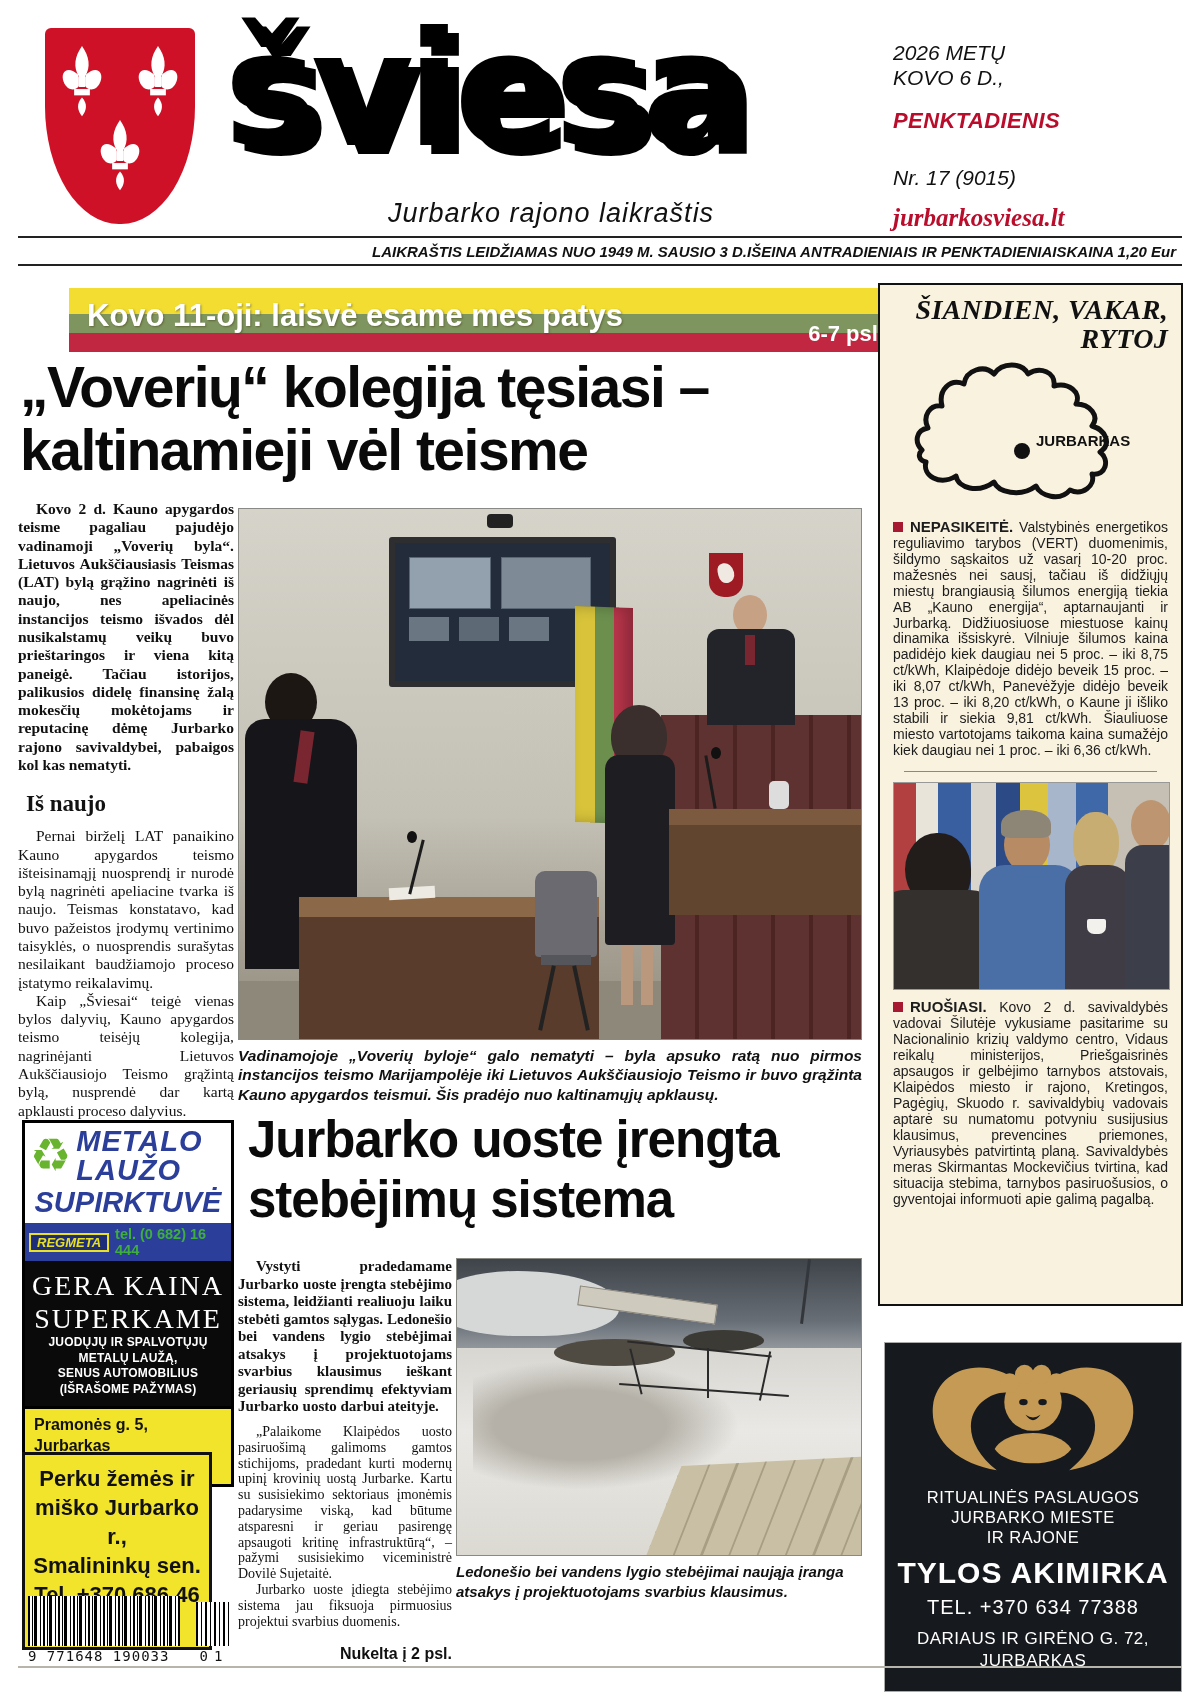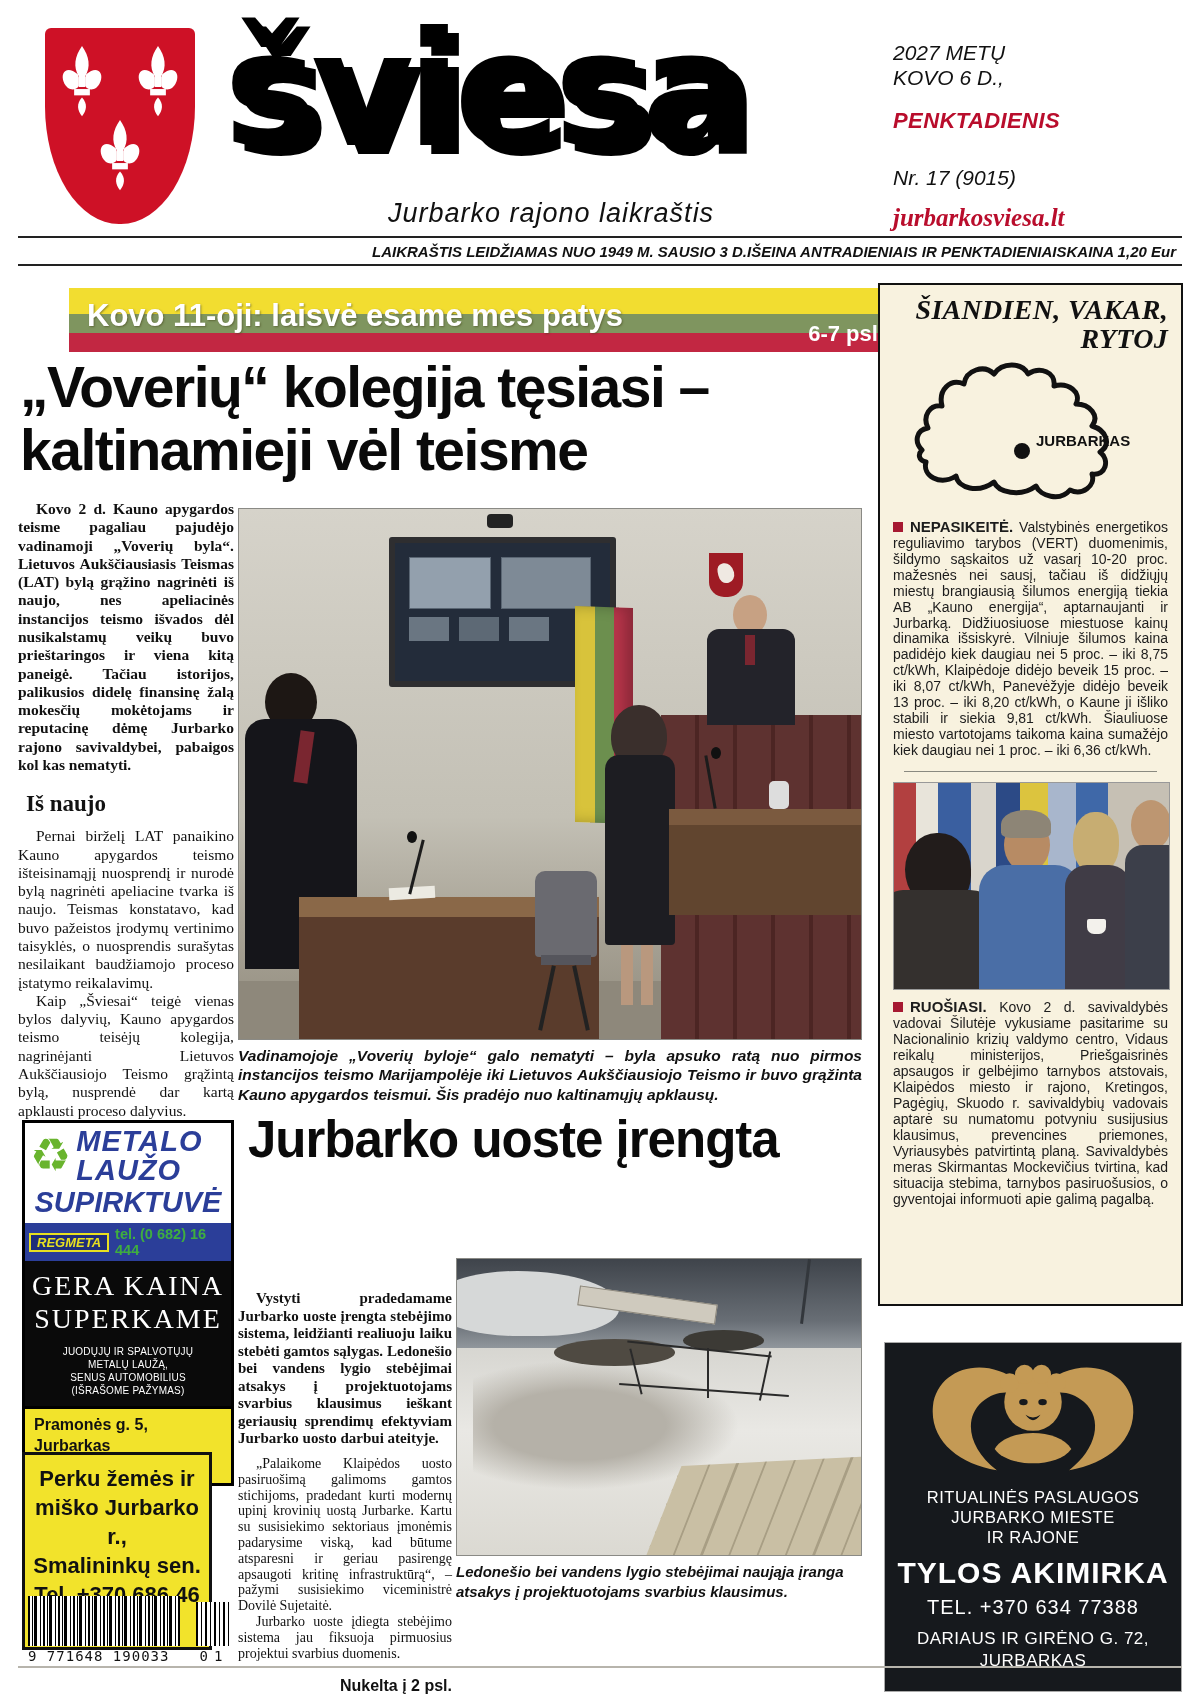--- a/index.html
+++ b/index.html
@@ -46,38 +46,38 @@
   .photo1{left:238px;top:508px;width:624px;height:532px;background:linear-gradient(180deg,#d6d3ca,#c3c0b5 58%,#a9a497 78%,#918b7d);}
   .caption1{position:absolute;left:238px;top:1046px;width:624px;font-size:15.5px;font-weight:bold;
             font-style:italic;line-height:1.25;text-align:justify;}
   .credit{text-align:right;font-weight:normal;font-style:italic;font-size:14.5px;margin-top:-19px;}
 
   
   .headline2{position:absolute;left:248px;top:1110px;width:616px;font-size:51px;font-weight:bold;
              line-height:1.17;letter-spacing:-1px;color:#0a0a0a;}
   .col2{position:absolute;left:238px;top:1258px;width:214px;font-family:"Liberation Serif",serif;
         font-size:14px;line-height:1.13;text-align:justify;}
-  .col2 .lead{font-weight:bold;font-size:15px;line-height:1.17;margin-top:32px;}
+  .col2 .lead{font-weight:bold;font-size:15px;line-height:1.17;}
   .photo2{left:456px;top:1258px;width:406px;height:298px;background:#e8e7e3;}
   .caption2{position:absolute;left:456px;top:1562px;width:416px;font-size:15px;font-weight:bold;
             font-style:italic;line-height:1.3;}
 
   
   .ad1{position:absolute;left:22px;top:1120px;width:212px;border:3px solid #000;box-sizing:border-box;background:#fff;}
   .ad1-row{display:flex;align-items:center;gap:5px;padding:4px 3px 0 5px;}
   .recycle{font-size:46px;color:#69b42e;line-height:.95;}
   .metalo-words{color:#2b3e99;font-weight:bold;font-style:italic;font-size:29px;line-height:1.0;letter-spacing:1px;}
   .supirktuve{color:#2b3e99;font-weight:bold;font-style:italic;font-size:29px;text-align:center;padding:1px 0 4px;}
   .regbar{background:#2b3e99;display:flex;align-items:center;gap:6px;padding:3px 4px;}
   .regmeta{border:2px solid #e8e020;color:#e8e020;font-weight:bold;font-style:italic;font-size:13px;
            padding:0 6px;background:#1e2d7a;}
   .regtel{color:#3fae3f;font-weight:bold;font-size:14.5px;}
   .ad1-black{background:#0a0a0a;color:#fff;text-align:center;padding:8px 3px 9px;}
   .gera{font-family:"Liberation Serif",serif;font-size:28px;letter-spacing:2px;line-height:1.18;}
-  .juod{font-size:10px;font-weight:normal;margin-top:10px;line-height:1.3;letter-spacing:.2px;}
+  .juod{font-size:12px;font-weight:bold;margin-top:0;line-height:1.3;letter-spacing:.2px;}
   .ad1-yellow{background:#f2e32b;padding:6px 9px;font-size:16px;font-weight:bold;line-height:1.3;border-top:3px solid #000;}
   .ad2{position:absolute;left:22px;top:1452px;width:190px;background:#f2e32b;border:3px solid #111;
        box-sizing:border-box;text-align:center;padding:9px 2px;font-weight:bold;font-size:22px;line-height:1.32;}
   .barcode{position:absolute;left:28px;top:1596px;display:flex;align-items:flex-end;gap:16px;}
   .bars{width:152px;height:50px;background:repeating-linear-gradient(90deg,#000 0 2px,#fff 2px 4px,#000 4px 5px,
         #fff 5px 6px,#000 6px 9px,#fff 9px 12px,#000 12px 13px,#fff 13px 15px);}
   .bc-digits{font-family:"DejaVu Sans Mono",monospace;font-size:14px;letter-spacing:1px;margin-top:2px;}
   .bars2{width:36px;height:44px;background:repeating-linear-gradient(90deg,#000 0 2px,#fff 2px 5px,#000 5px 6px,#fff 6px 9px);}
   .bc-addon .bc-digits{text-align:center;letter-spacing:6px;}
   .bottomrule{position:absolute;left:18px;top:1666px;width:1164px;border-top:2px solid #b7b4ac;}
@@ -119,21 +119,21 @@
         </g>
       </defs>
       <use href="#fdl" transform="translate(16,18) scale(1.05)"></use>
       <use href="#fdl" transform="translate(92,18) scale(1.05)"></use>
       <use href="#fdl" transform="translate(54,92) scale(1.05)"></use>
     </svg>
   </div>
   <div class="logo">šviesa</div>
   <div class="tagline">Jurbarko rajono laikraštis</div>
   <div class="meta">
-    <div class="d">2027 METŲ</div>
+    <div class="d">2026 METŲ</div>
     <div class="d">KOVO 6 D.,</div>
     <div class="weekday">PENKTADIENIS</div>
     <div class="issue">Nr. 17 (9015)</div>
     <div class="site">jurbarkosviesa.lt</div>
   </div>
   <div class="infobar">
     <span>LAIKRAŠTIS LEIDŽIAMAS NUO 1949 M. SAUSIO 3 D.</span>
     <span>IŠEINA ANTRADIENIAIS IR PENKTADIENIAIS</span>
     <span>KAINA 1,20 Eur</span>
   </div>
@@ -195,20 +195,21 @@
     <div style="left:302px;top:446px;width:50px;height:10px;background:#55555c;"></div>
     <div style="left:306px;top:456px;width:4px;height:66px;background:#222;transform:rotate(12deg);"></div>
     <div style="left:340px;top:456px;width:4px;height:66px;background:#222;transform:rotate(-12deg);"></div>
   </div>
   <div class="caption1">
     <span>Vadinamojoje „Voverių byloje“ galo nematyti – byla apsuko ratą nuo pirmos instancijos teismo Marijampolėje iki Lietuvos Aukščiausiojo Teismo ir buvo grąžinta Kauno apygardos teismui. Šis pradėjo nuo kaltinamųjų apklausų.</span>
   </div>
 
   <div class="headline2">
     <div>Jurbarko uoste įrengta</div>
+    <div>stebėjimų sistema</div>
   </div>
   <div class="col2">
     <p class="indent lead">Vystyti pradedamame Jurbarko uoste įrengta stebėjimo sistema, leidžianti realiuoju laiku stebėti gamtos sąlygas. Ledonešio bei vandens lygio stebėjimai atsakys į projektuotojams svarbius klausimus ieškant geriausių sprendimų efektyviam Jurbarko uosto darbui ateityje.</p>
     <p class="indent" style="margin-top:8px;">„Palaikome Klaipėdos uosto pasiruošimą galimoms gamtos stichijoms, pradedant kurti modernų upinį krovinių uostą Jurbarke. Kartu su susisiekimo sektoriaus įmonėmis padarysime viską, kad būtume atsparesni ir geriau pasirengę apsaugoti kritinę infrastruktūrą“, – pažymi susisiekimo viceministrė Dovilė Sujetaitė.</p>
     <p class="indent">Jurbarko uoste įdiegta stebėjimo sistema jau fiksuoja pirmuosius projektui svarbius duomenis.</p>
     <div class="continued">Nukelta į 2 psl.</div>
   </div>
 
   <div class="photo photo2">
     <div style="left:0;top:0;width:100%;height:32%;background:linear-gradient(180deg,#3f444b,#686e75 65%,#9aa0a5);"></div>

